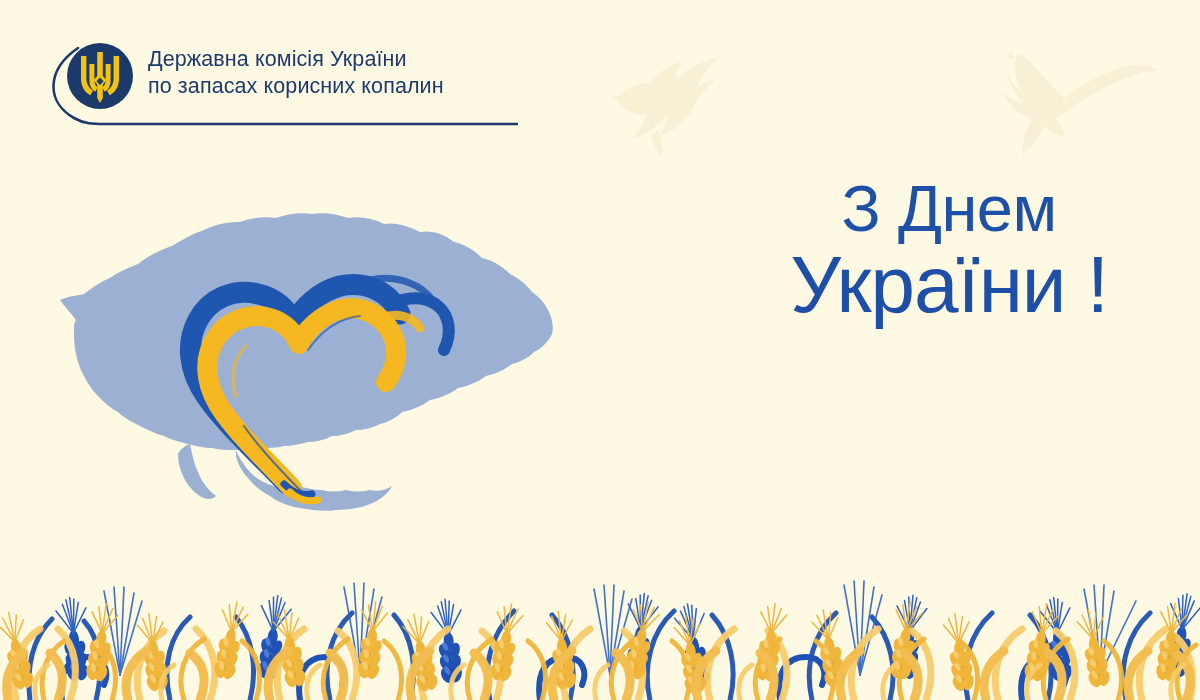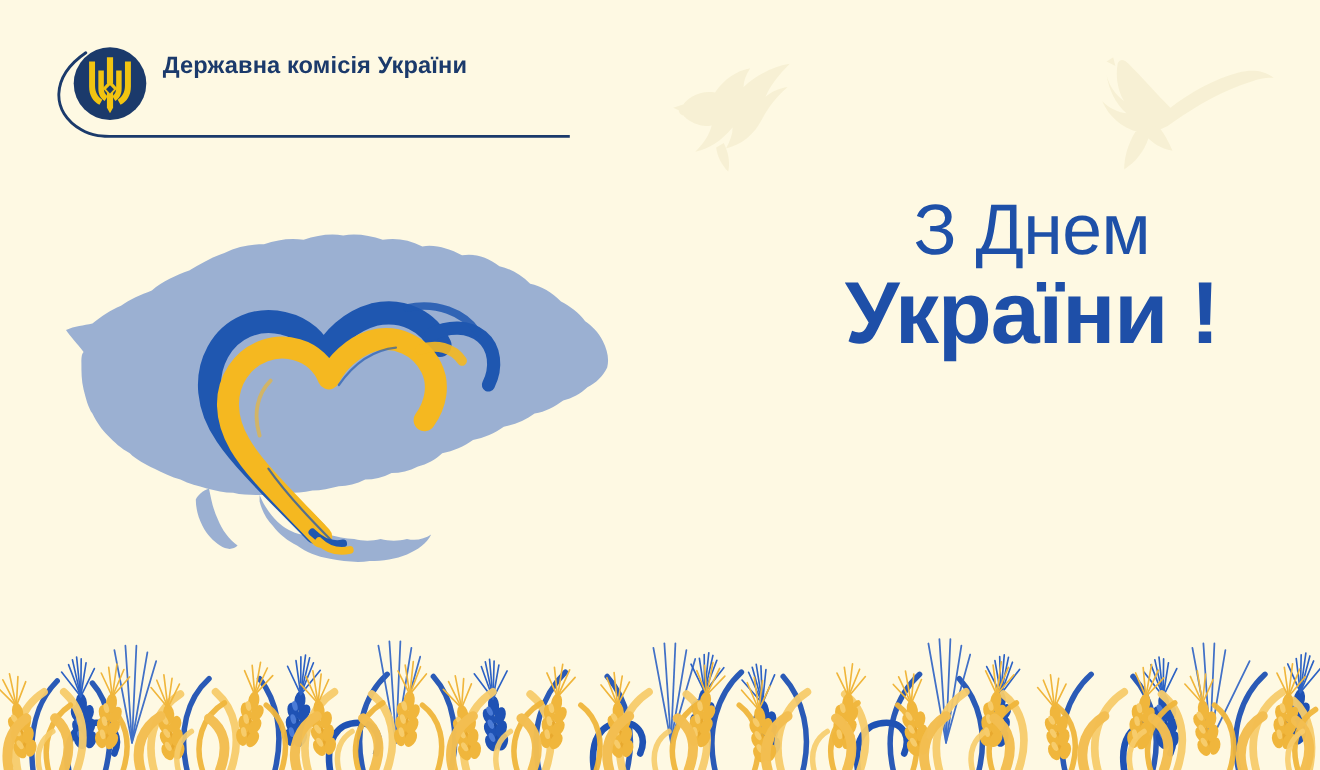--- a/index.html
+++ b/index.html
@@ -17,40 +17,40 @@
   .dove { position:absolute; opacity:.55; pointer-events:none; }
   #dove-left  { left:608px; top:38px;  width:130px; height:120px; }
   #dove-right { left:988px; top:34px;  width:170px; height:125px; }
 
   
   #logo { position:absolute; left:48px; top:36px; width:480px; height:100px; }
   #logo-arc { position:absolute; left:0; top:0; width:470px; height:100px; }
   #logo-emblem { position:absolute; left:16px; top:4px; width:72px; height:72px; }
   #logo-text {
     position:absolute; left:100px; top:10px;
-    color:#1B3A6B; font-weight:bold; font-size:21.5px;
+    color:#1B3A6B; font-weight:normal; font-size:21.5px;
     line-height:27px; letter-spacing:.1px; white-space:nowrap;
   }
 
   
   #emblem-art { position:absolute; left:40px; top:200px; width:520px; height:330px; }
 
   
   #greeting {
     position:absolute; right:92px; top:176px;
     text-align:center; color:#1E50A8;
     line-height:1.02;
   }
   #greeting .l1, #greeting .l2 {
     font-size:65px; font-weight:400; letter-spacing:-.5px;
     display:block; white-space:nowrap;
   }
   #greeting .l2 { margin-top:4px; }
   #greeting .l3 {
-    font-size:80px; font-weight:bold; letter-spacing:-1px;
+    font-size:80px; font-weight:normal; letter-spacing:-1px;
     display:block; white-space:nowrap; margin-top:2px;
     color:#1E4FA8;
   }
 
   
   #wheat { position:absolute; left:0; bottom:0; width:1200px; height:175px; }
 </style>
 </head>
 <body>
 
@@ -111,20 +111,21 @@
 
         <path d="M36 33 l6.6 7.2 l-6.6 7.2 l-6.6 -7.2 Z"></path>
 
         <path d="M33.2 44 h5.6 v14 l-2.8 5 l-2.8 -5 Z"></path>
       </g>
       <path d="M36 37.4 l3.6 3.8 l-3.6 3.8 l-3.6 -3.8 Z" fill="#1B3A6B"></path>
     </svg>
 
     <div id="logo-text">
       <div>Державна комісія України</div>
+      <div>по запасах корисних копалин</div>
     </div>
   </div>
 
   <svg id="emblem-art" viewBox="0 0 520 330" aria-hidden="true">
 
     <g>
       <path fill="#9BB0D2" d="
         M36 120 C30 112 24 106 20 100 C28 96 36 96 44 94
         C52 88 60 82 70 78 C78 72 88 68 98 64
         C108 56 120 50 132 46 C142 40 152 34 164 30

